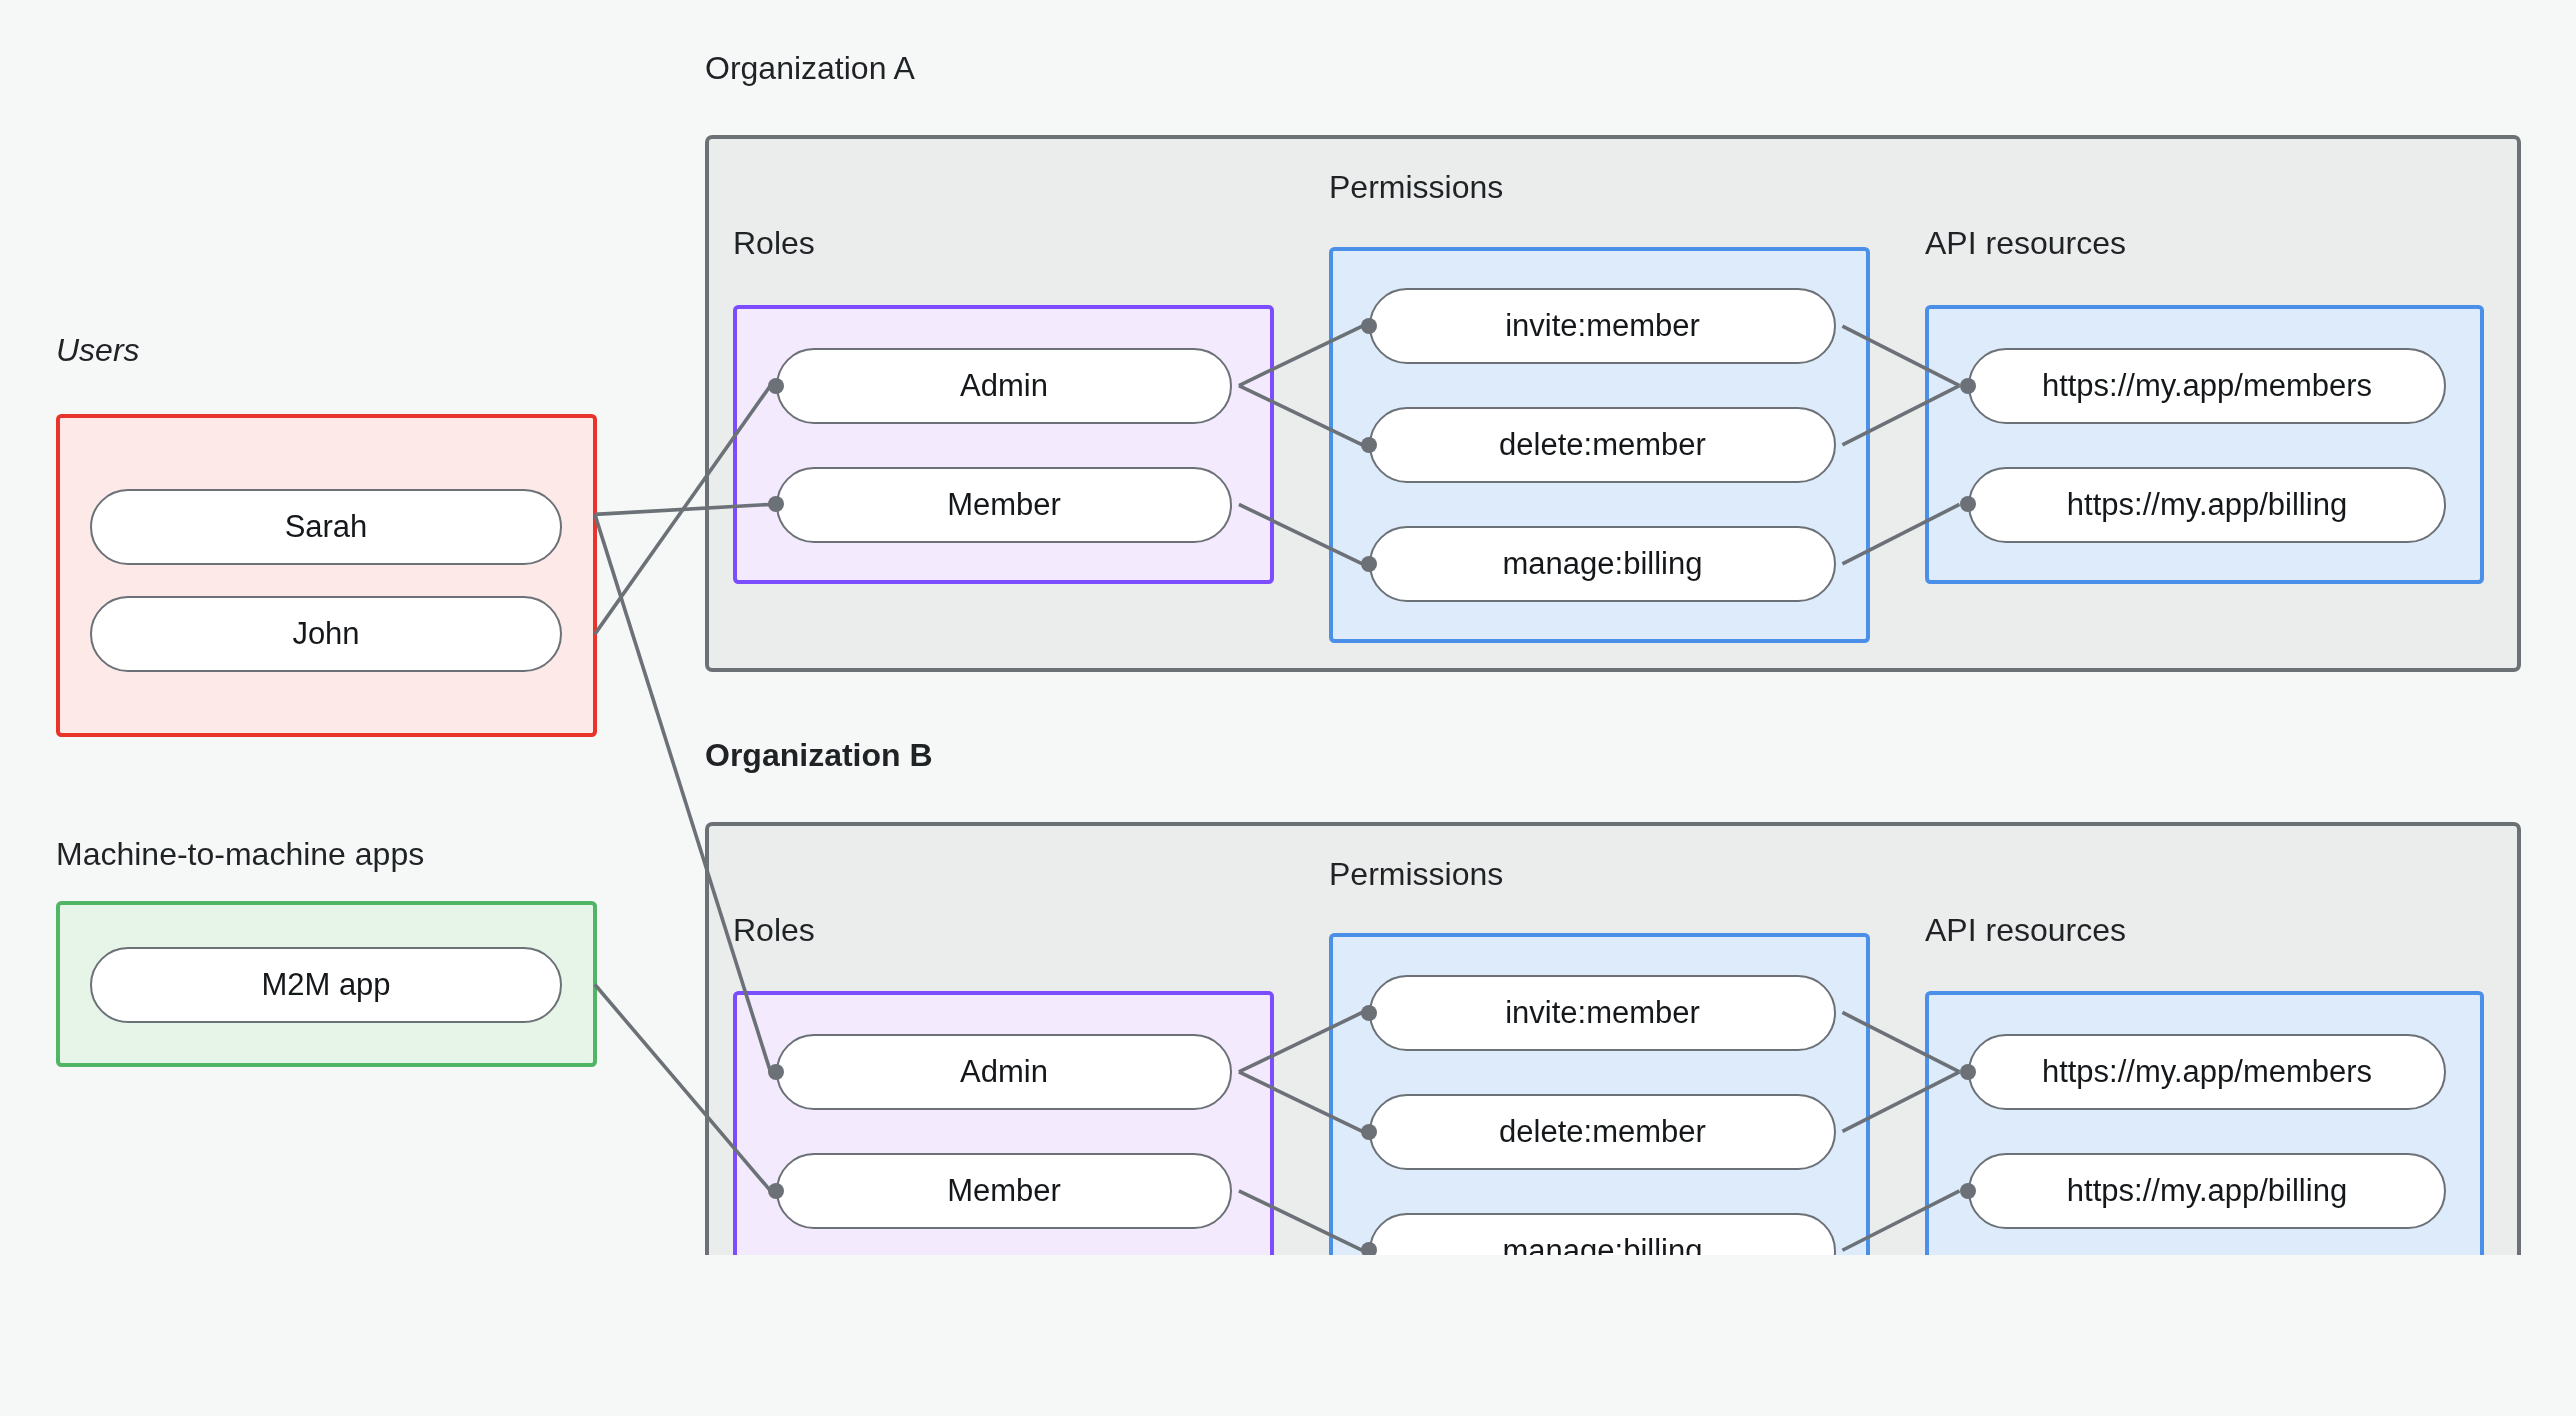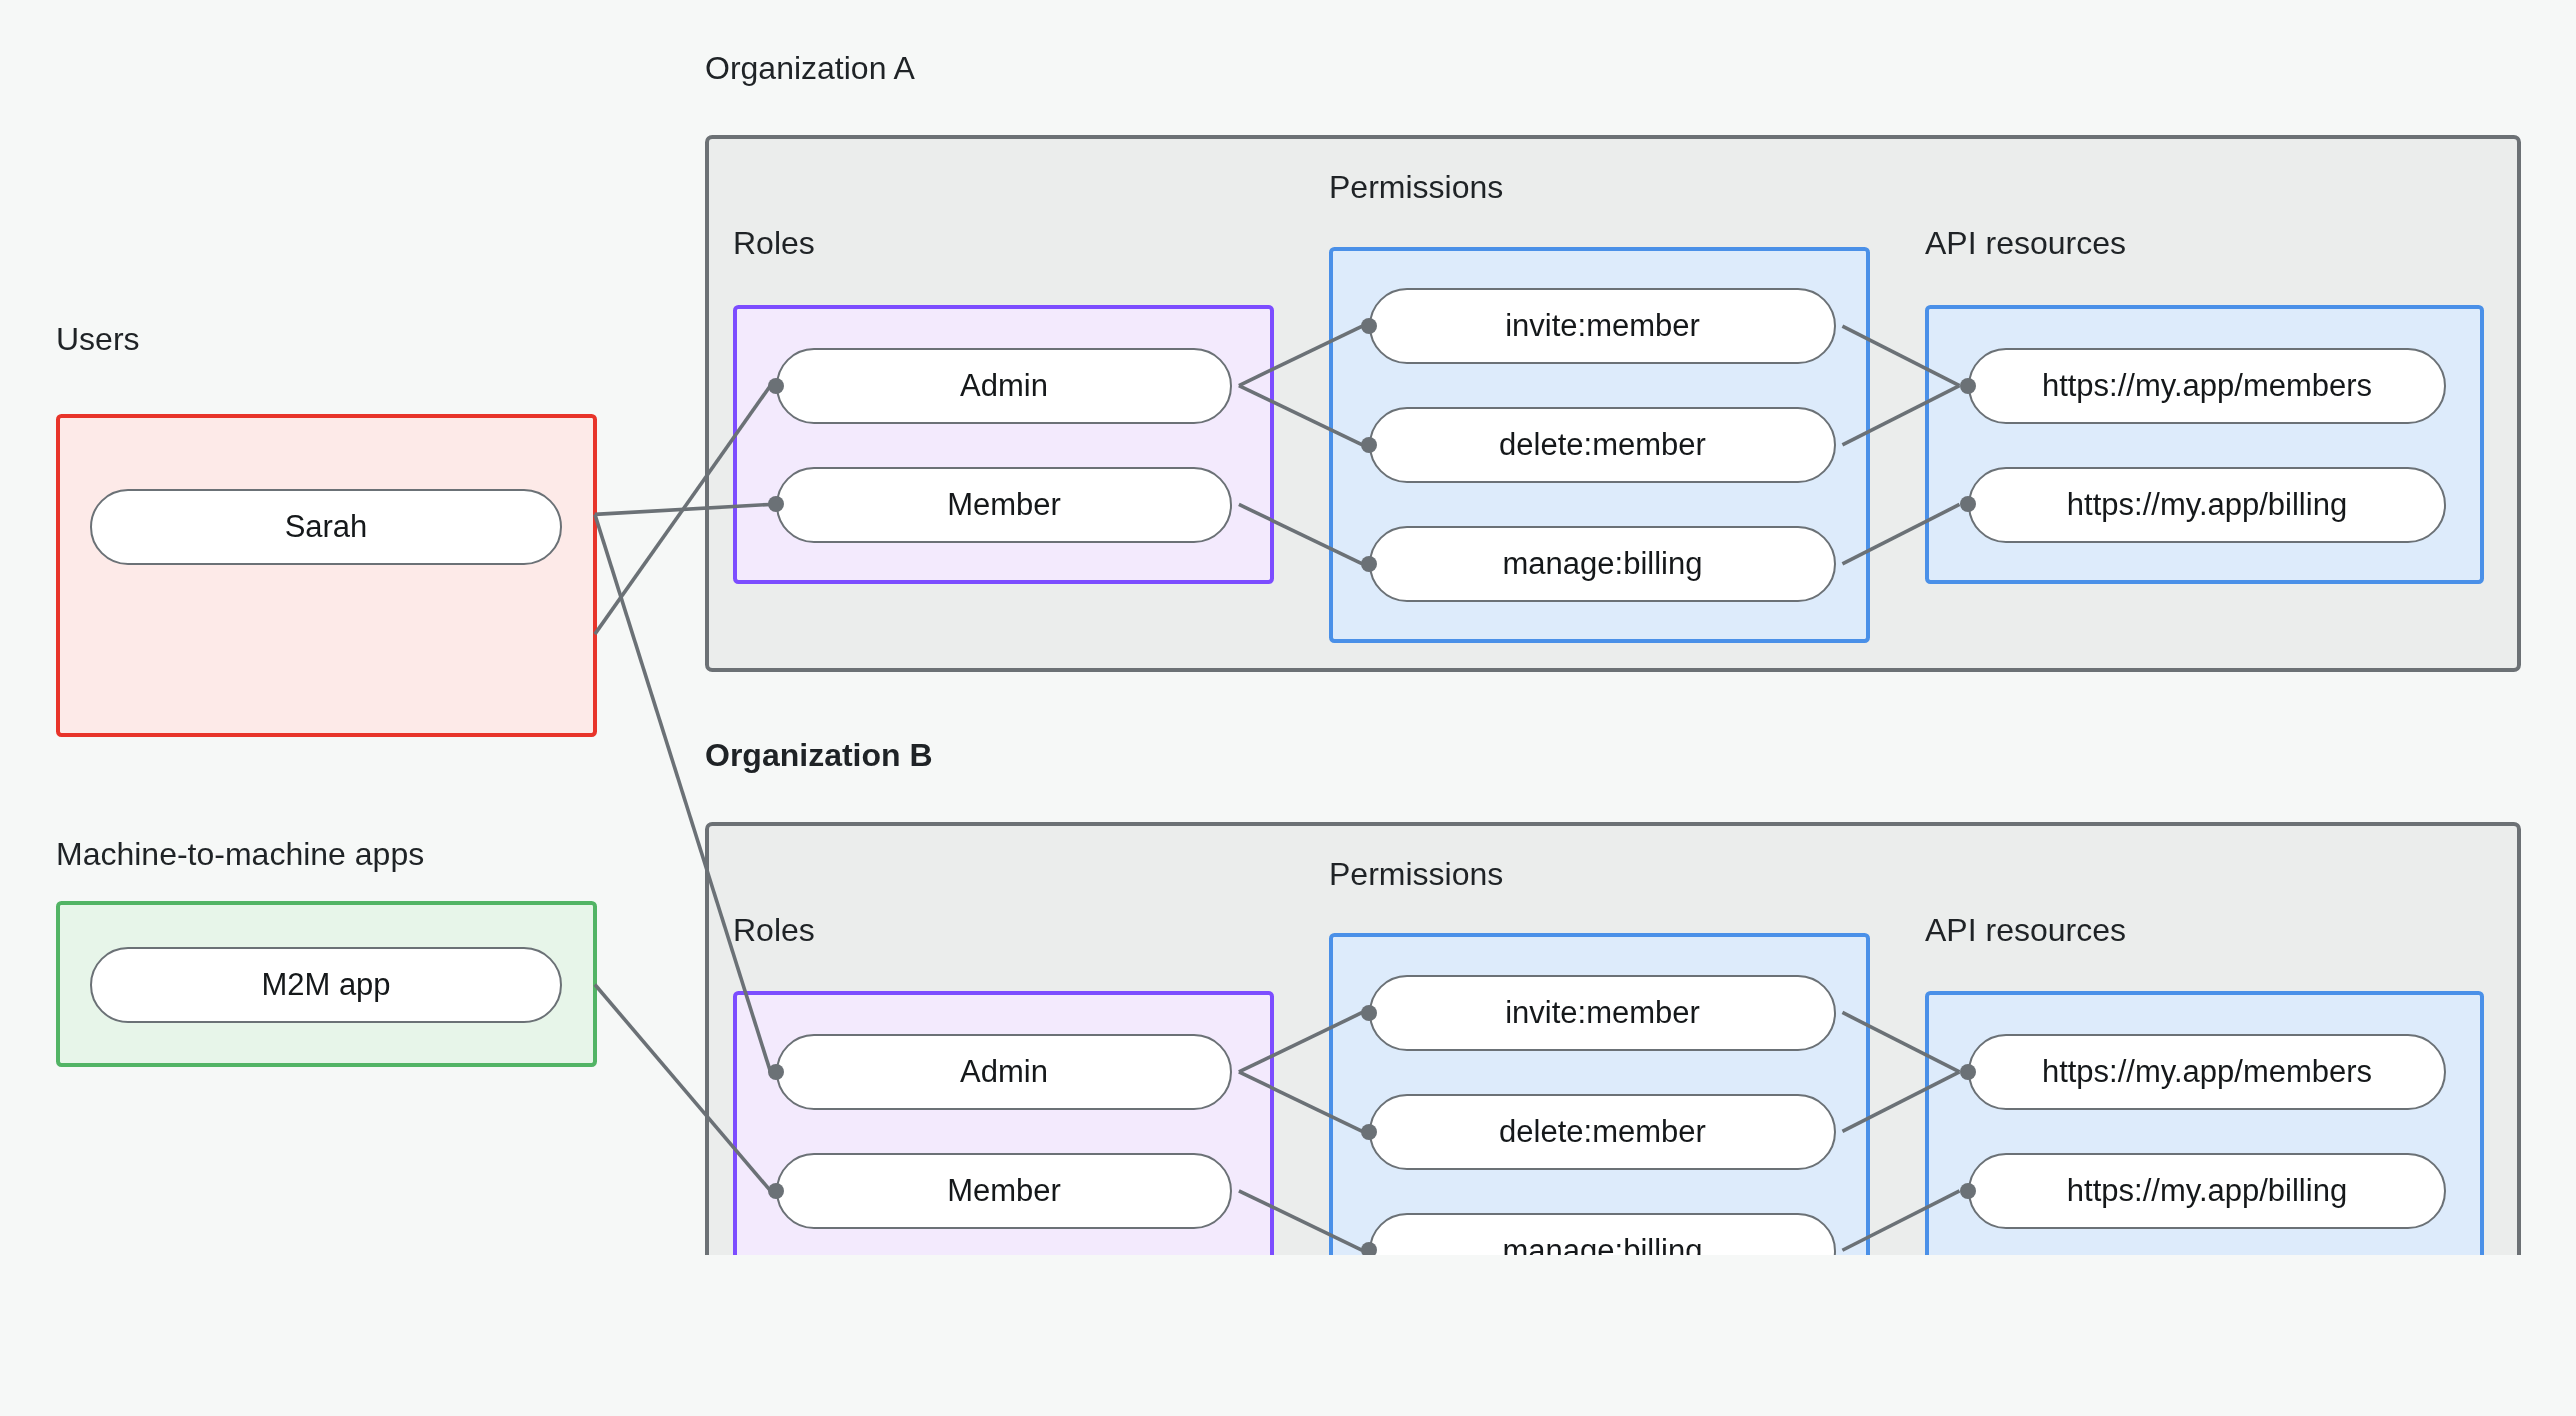--- a/index.html
+++ b/index.html
@@ -207,27 +207,30 @@
   <div class="pill" style="left:1968px; top:1034px; width:478px; height:76px;">
     <span>https://my.app/members</span>
   </div>
   <div class="nub" style="left:1960px; top:1064px;"></div>
 
   <div class="pill" style="left:1968px; top:1153px; width:478px; height:76px;">
     <span>https://my.app/billing</span>
   </div>
   <div class="nub" style="left:1960px; top:1183px;"></div>
 
-  <div class="grp-label" style="left:56px; top:323px;">Users</div>
+  <div class="grp-label" style="left:56px; top:334px;font-style:italic;">Users</div>
   <div class="group-box red" style="left:56px; top:414px; width:541px; height:323px;"></div>
 
   <div class="pill" style="left:90px; top:477px; width:472px; height:76px;margin-top:12px;">
     <span>Sarah</span>
   </div>
 
+  <div class="pill" style="left:90px; top:596px; width:472px; height:76px;">
+    <span>John</span>
+  </div>
 
   <div class="grp-label" style="left:56px; top:838px;">Machine-to-machine apps</div>
   <div class="group-box green" style="left:56px; top:901px; width:541px; height:166px;"></div>
 
   <div class="pill" style="left:90px; top:947px; width:472px; height:76px;">
     <span>M2M app</span>
   </div>
 
 </div>
 

